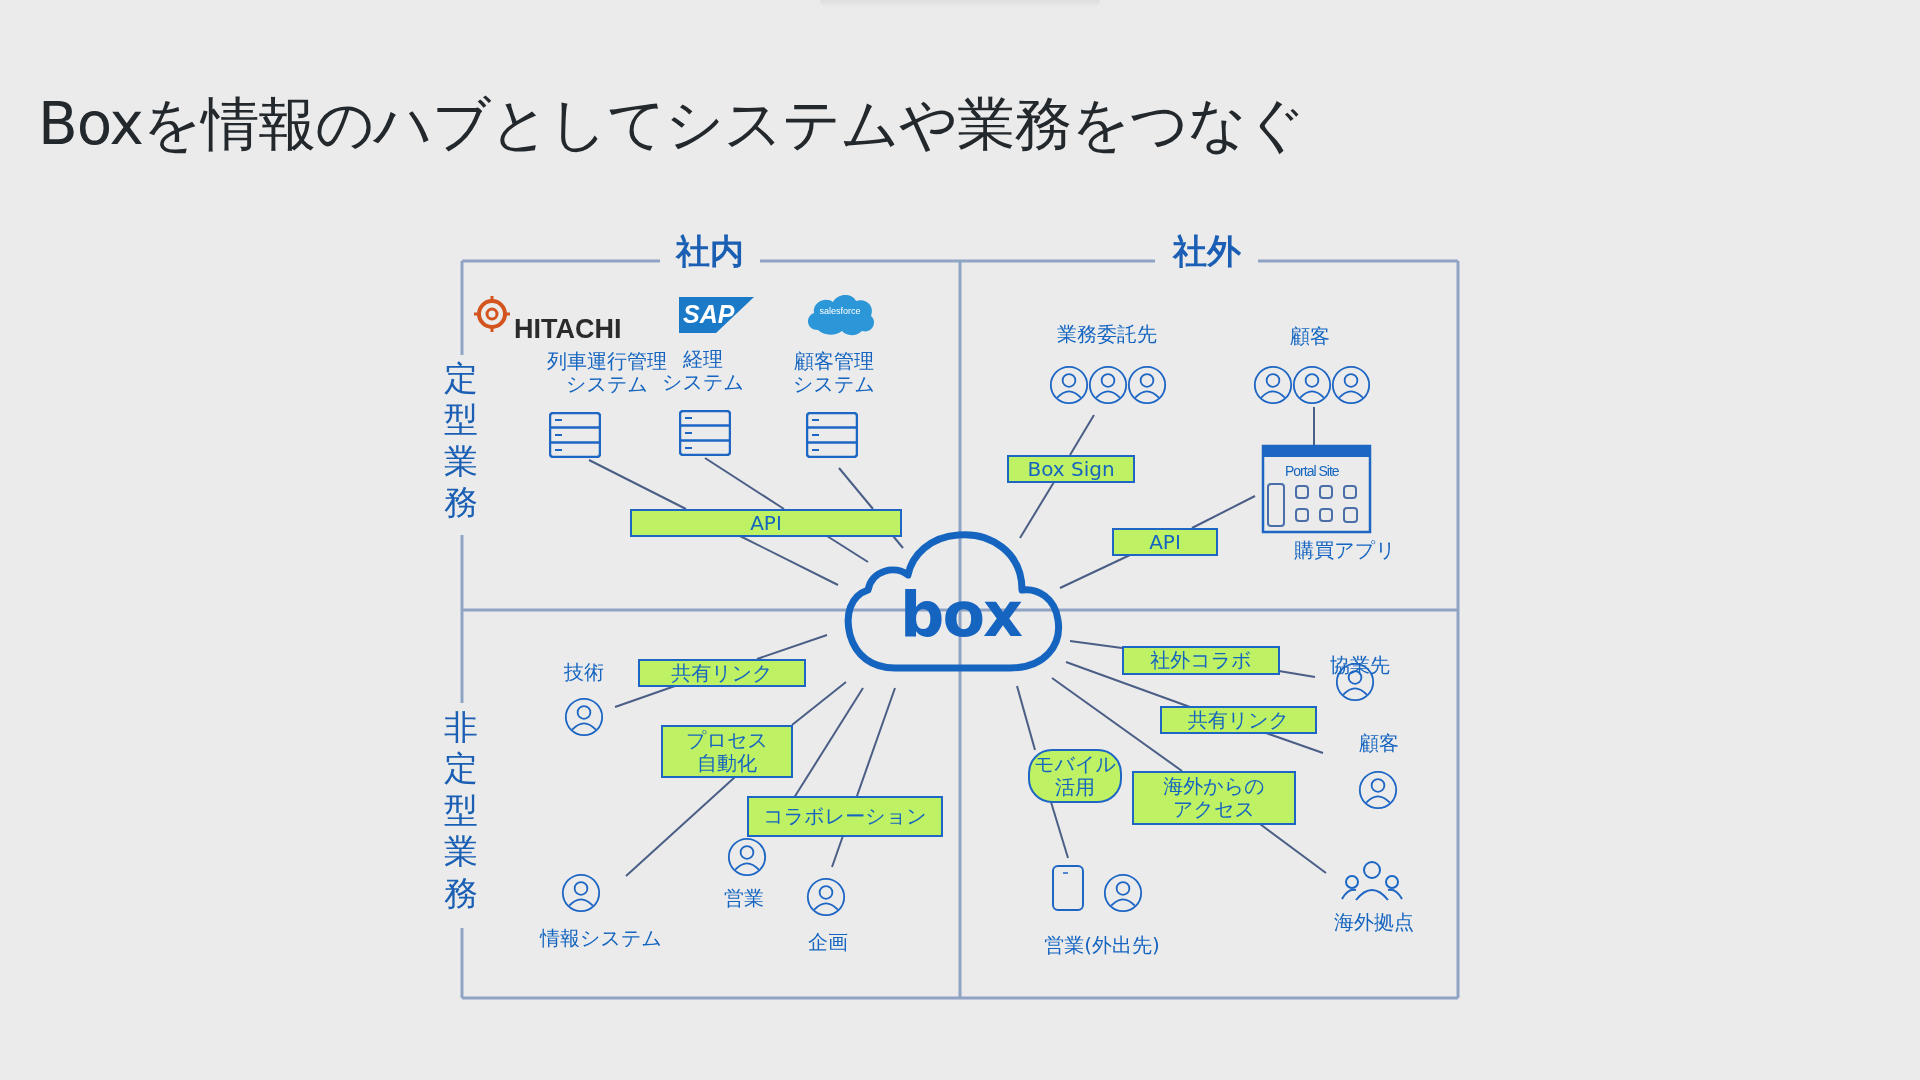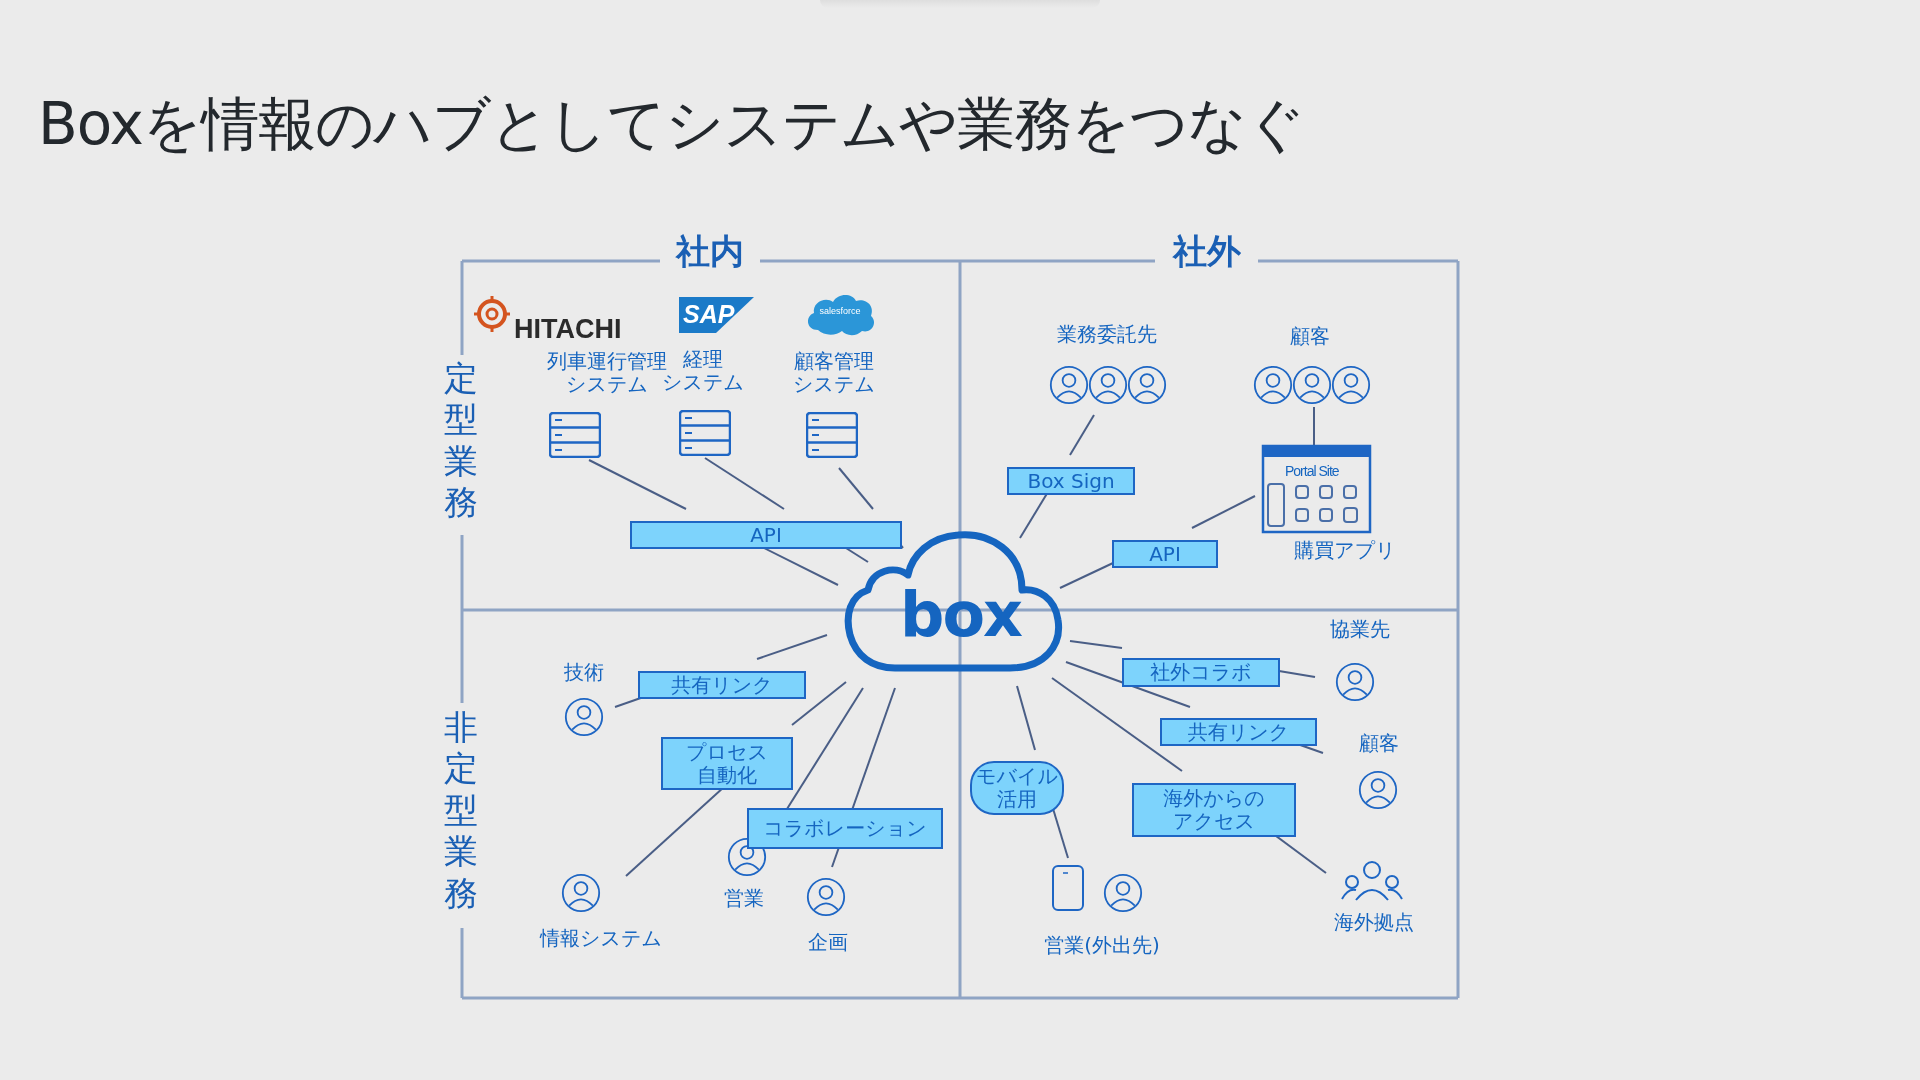--- a/index.html
+++ b/index.html
@@ -15,23 +15,23 @@
   .title {
     position: absolute; left: 38px; top: 86px;
     font-size: 58px; color: #23282d; letter-spacing: -1px; white-space: nowrap;
     font-family: "DejaVu Sans", sans-serif;
   }
   svg#diagram { position: absolute; left: 0; top: 0; }
   .t { position: absolute; color: #1565c0; white-space: nowrap; text-align: center; transform: translateX(-50%); line-height: 1.15; }
   .sec { font-size: 34px; font-weight: bold; color: #1a5fb4; }
   .lbl { font-size: 20px; }
   .vert { font-size: 34px; color: #1a5fb4; line-height: 1.22; width: 40px; text-align: center; transform: translateX(-50%); position: absolute; }
-  .boxlbl { position: absolute; border: 2px solid #1e66c4; background: #7dd3fc; color: #1565c0;
+  .boxlbl { position: absolute; border: 2px solid #1e66c4; background: #bef264; color: #1565c0;
             font-size: 20px; text-align: center; box-sizing: border-box; line-height: 1.15;
-            display: flex; align-items: center; justify-content: center; flex-direction: column; margin-top: 12px; }
+            display: flex; align-items: center; justify-content: center; flex-direction: column; }
   .hitachi { position: absolute; left: 478px; top: 312px; height: 34px; display: flex; align-items: center; }
   .hitachi-text { font-family: "Liberation Sans", sans-serif; font-weight: bold; font-size: 27px; color: #2b2b2b; margin-left: 6px; letter-spacing: 0px; }
   .sap { position: absolute; left: 679px; top: 297px; width: 75px; height: 36px; }
   .sap-text { position: absolute; left: 4px; top: 3px; font-family: "Liberation Sans", sans-serif; font-weight: bold; font-style: italic; font-size: 25px; color: #fff; }
   .sf { position: absolute; left: 808px; top: 293px; width: 64px; height: 42px; }
   .sf-text { position: absolute; left: 0; top: 13px; width: 64px; text-align: center; font-size: 9px; color: #fff; font-family: "Liberation Sans", sans-serif; }
   .portal-text { position: absolute; left: 1285px; top: 463px; font-size: 14px; color: #1565c0; letter-spacing: -1px; font-family: "Liberation Sans", sans-serif; }
   .boxlogo { position: absolute; left: 900px; top: 578px; font-family: "DejaVu Sans", sans-serif; font-size: 62px; font-weight: bold; color: #1565c0; letter-spacing: -2px; }
 </style>
 </head>
@@ -229,24 +229,24 @@
 <div class="boxlbl" style="left:747px; top:796px; width:196px; height:41px;">
   <span>コラボレーション</span>
 </div>
 
 <div class="boxlbl" style="left:1122px; top:646px; width:158px; height:29px;">
   <span>社外コラボ</span>
 </div>
 <div class="boxlbl" style="left:1160px; top:706px; width:157px; height:28px;">
   <span>共有リンク</span>
 </div>
-<div class="boxlbl" style="left:970px; top:749px; width:94px; height:54px;border-radius:24px;">
+<div class="boxlbl" style="left:1028px; top:749px; width:94px; height:54px;border-radius:24px;">
   <span>モバイル</span>
   <span>活用</span>
 </div>
 <div class="boxlbl" style="left:1132px; top:771px; width:164px; height:54px;">
   <span>海外からの</span>
   <span>アクセス</span>
 </div>
-<div class="t lbl" style="left:1360px; top:618px;">協業先</div>
+<div class="t lbl" style="left:1360px; top:654px;">協業先</div>
 <div class="t lbl" style="left:1379px; top:732px;">顧客</div>
 <div class="t lbl" style="left:1102px; top:934px;">営業(外出先)</div>
 <div class="t lbl" style="left:1374px; top:911px;">海外拠点</div>
 
 </body></html>

